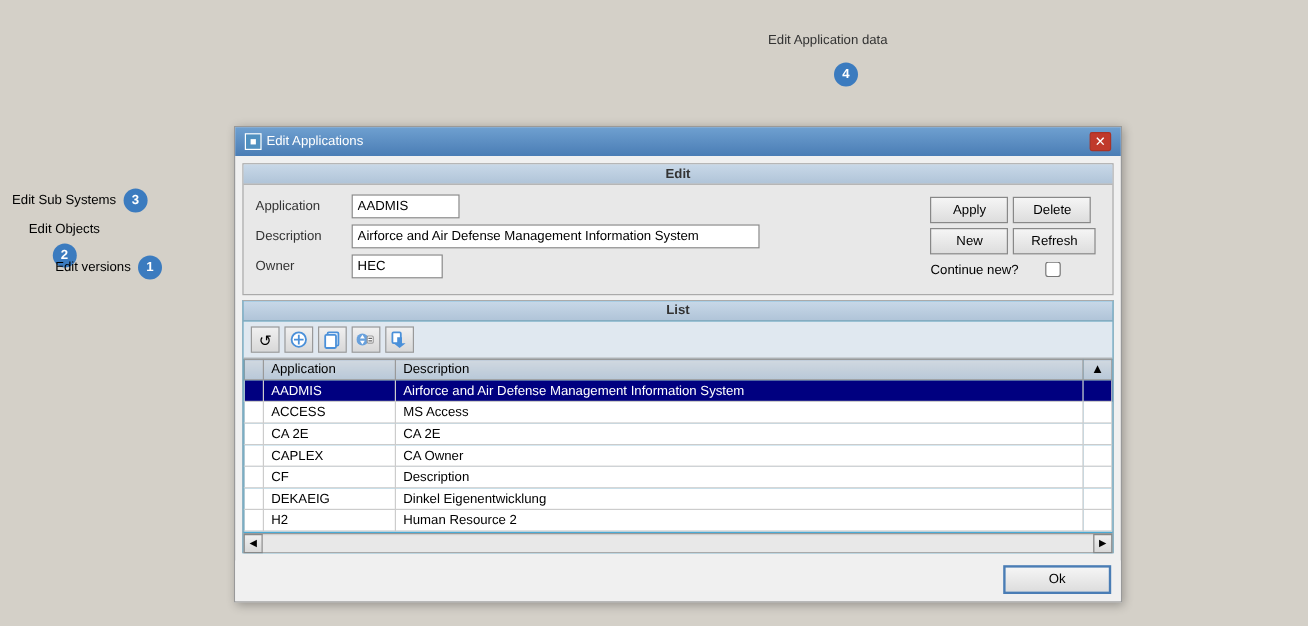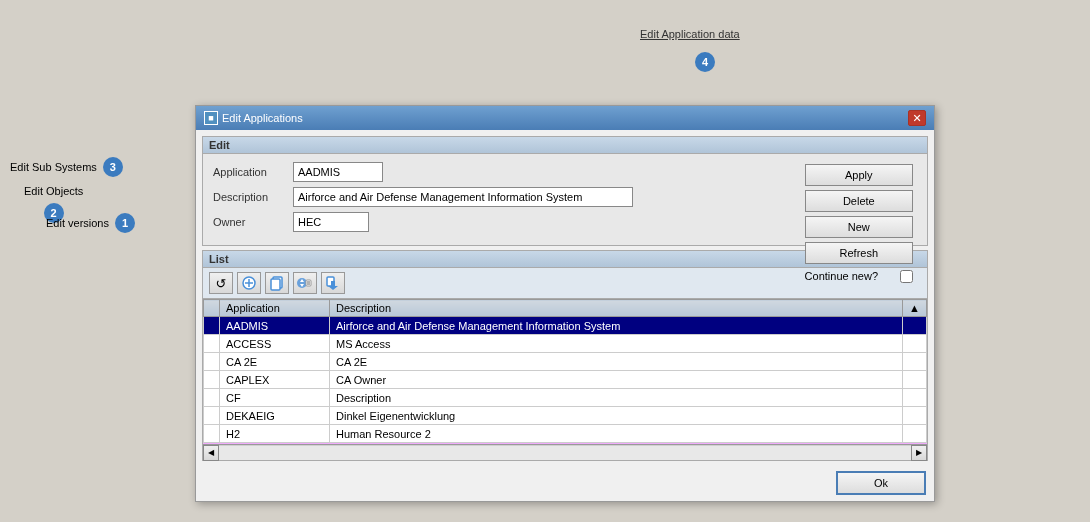--- a/index.html
+++ b/index.html
@@ -37,21 +37,20 @@
     }
 
     
     .tooltip-label {
       position: absolute;
       top: 28px;
       left: 640px;
       font-size: 11px;
       color: #333;
       text-align: center;
-      text-decoration: underline;
     }
 
     .tooltip-badge {
       position: absolute;
       top: 52px;
       left: 695px;
     }
 
     
     .dialog {
@@ -118,20 +117,21 @@
       background: #e8e8e8;
     }
 
     .section-header {
       background: linear-gradient(to bottom, #c8d8e8, #b0c4d8);
       padding: 2px 6px;
       font-size: 11px;
       font-weight: bold;
       color: #333;
       border-bottom: 1px solid #aaa;
+      text-align: center;
     }
 
     
     .form-row {
       display: flex;
       align-items: center;
       margin-bottom: 5px;
     }
 
     .form-label {
@@ -159,58 +159,58 @@
       right: 14px;
       top: 10px;
       display: flex;
       flex-direction: column;
       gap: 4px;
     }
 
     .btn-row {
       display: flex;
       gap: 4px;
-      flex-direction: column;
     }
 
     .win-btn {
       background: linear-gradient(to bottom, #f5f5f5, #ddd);
       border: 1px solid #888;
       padding: 2px 14px;
       font-size: 11px;
       font-family: Tahoma, Arial, sans-serif;
       cursor: pointer;
       min-width: 65px;
       height: 22px;
       text-align: center;
     }
 
     .continue-new-row {
       display: flex;
+      align-items: center;
       gap: 22px;
       margin-top: 2px;
       font-size: 11px;
     }
 
     .checkbox-input {
       width: 13px;
       height: 13px;
     }
 
     
     .edit-section-content {
       position: relative;
       padding: 8px 10px;
     }
 
     
     .list-section {
       margin: 4px 6px 6px 6px;
       border: 1px solid #aaa;
-      background: #f0abfc;
+      background: #0ea5e9;
     }
 
     .list-toolbar {
       padding: 4px 6px;
       display: flex;
       align-items: center;
       gap: 4px;
       border-bottom: 1px solid #aaa;
       background: #e0e8f0;
     }

